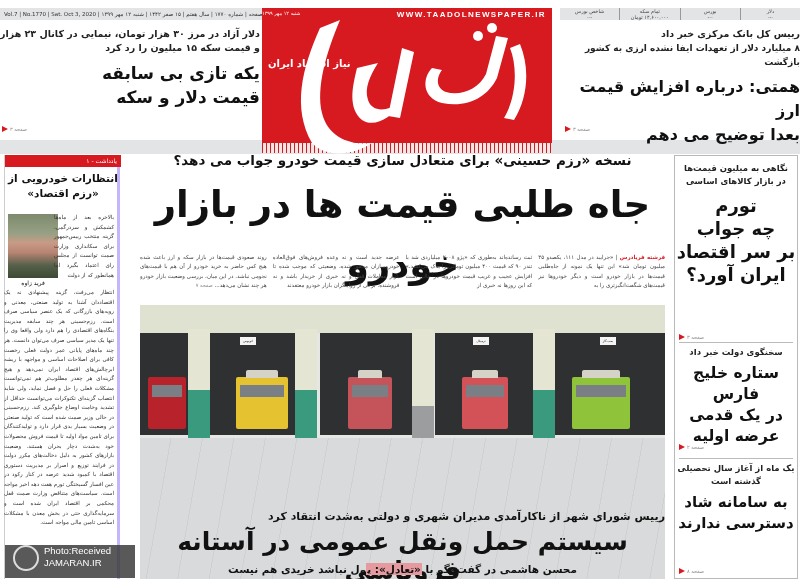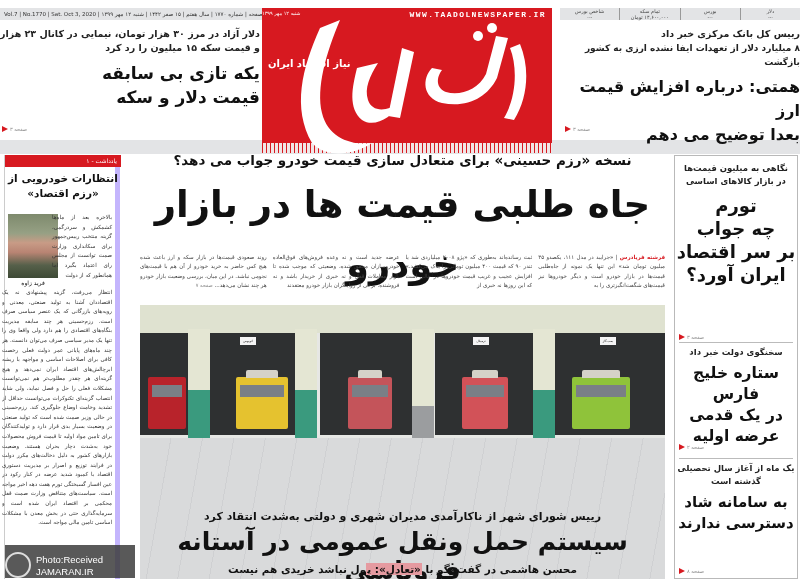--- a/index.html
+++ b/index.html
@@ -11,47 +11,47 @@
   
   .top-strip { top: 8px; height: 12px; background: #e3e4e6; }
   #date-strip { left: 0; width: 262px; font-size: 5.5px; color: #333; display: flex; align-items: center; justify-content: flex-start; padding-left: 4px; direction: ltr; white-space: nowrap; overflow: hidden; }
   #market-strip { left: 560px; width: 240px; display: flex; direction: rtl; }
   .mkt-cell { flex: 1; border-left: 1px solid #999; text-align: center; font-size: 5px; color: #444; line-height: 6px; padding-top: 0; }
   .mkt-cell:last-child { border-left: none; }
 
   
   #masthead { left: 262px; top: 0; width: 290px; height: 156px; }
   #mast-red { position: absolute; left: 0; top: 8px; width: 290px; height: 135px; background: #d71920; }
-  #mast-url { position: absolute; right: 6px; top: 10px; font-size: 8px; letter-spacing: 1.4px; color: #fff; direction: ltr; font-family: Liberation Mono, monospace; font-weight: bold; }
+  #mast-url { position: absolute; right: 6px; top: 10px; font-size: 8px; letter-spacing: 1.4px; color: #fff; direction: ltr; font-family: Liberation Sans, sans-serif; font-weight: bold; }
   #mast-date { position: absolute; left: 0; top: 10px; font-size: 5px; color: #fff; }
   #mast-slogan { position: absolute; left: 6px; top: 58px; font-size: 10px; color: #fff; font-weight: bold; }
   #mast-logo { position: absolute; left: 20px; top: 8px; width: 260px; height: 150px; }
   #mast-ruler { position: absolute; left: 0; top: 143px; width: 290px; height: 10px; background: repeating-linear-gradient(90deg, #d71920 0 1px, #f0e6e6 1px 4px); }
 
   
   #tl-story { left: 0; top: 22px; width: 260px; height: 108px; text-align: right; }
   .kicker { font-weight: bold; color: #222; }
   .big-head { font-weight: bold; color: #111; }
   .page-ref { font-size: 5px; color: #888; display: flex; align-items: center; gap: 2px; direction: rtl; }
   .page-ref .tri { width: 0; height: 0; border-top: 3px solid transparent; border-bottom: 3px solid transparent; border-left: 6px solid #d71920; }
 
   
   #gray-band { left: 0; top: 140px; width: 800px; height: 14px; background: #e3e4e6; }
 
   
-  #editorial { left: 4px; top: 155px; width: 116px; height: 424px; border-left: 1px solid #ccc; border-right: 5px solid #c4b5fd; }
+  #editorial { left: 4px; top: 155px; width: 116px; height: 424px; border-left: 1px solid #ccc; border-right: 3px solid #c4b5fd; }
   #ed-label { position: absolute; top: 0; left: 0; width: 116px; height: 12px; background: #d71920; color: #fff; font-size: 6px; text-align: right; padding-right: 4px; line-height: 12px; }
   #ed-title { position: absolute; top: 16px; left: 0; width: 116px; text-align: center; font-weight: bold; font-size: 10.5px; line-height: 15px; }
   #ed-photo { position: absolute; top: 59px; left: 3px; width: 50px; height: 64px; background: linear-gradient(180deg,#7e8a6d 0%,#96a084 30%,#c89b86 45%,#b88473 60%,#56604a 80%,#3e4a36 100%); }
   #ed-author { position: absolute; top: 124px; left: 3px; width: 50px; text-align: center; font-size: 6px; }
   #ed-body { position: absolute; top: 58px; right: 3px; width: 60px; font-size: 5.5px; line-height: 9.6px; color: #333; text-align: justify; }
   #ed-body2 { position: absolute; top: 133px; right: 3px; width: 110px; font-size: 5.5px; line-height: 9.6px; color: #333; text-align: justify; height: 290px; overflow: hidden; }
 
   
-  #watermark { left: 5px; top: 545px; width: 130px; height: 33px; background: rgba(60,60,60,0.85); display: flex; align-items: flex-end; direction: ltr; padding-left: 0; gap: 5px; }
+  #watermark { left: 5px; top: 545px; width: 130px; height: 33px; background: rgba(60,60,60,0.85); display: flex; align-items: flex-start; direction: ltr; padding-left: 8px; gap: 5px; }
   #wm-logo { width: 26px; height: 26px; border: 2px solid #ddd; border-radius: 50%; }
   #wm-text { color: #fff; font-family: "Liberation Sans", sans-serif; font-size: 9.5px; line-height: 12px; }
 
   
   #main-kicker { left: 140px; top: 152px; width: 525px; text-align: center; font-weight: bold; font-size: 13.5px; }
   #main-head { left: 140px; top: 175px; width: 525px; text-align: center; font-weight: bold; font-size: 37px; line-height: 60px; letter-spacing: -1px; }
   #main-cols { left: 140px; top: 253px; width: 525px; height: 47px; display: flex; gap: 6px; direction: rtl; }
   .col { flex: 1; font-size: 5.5px; line-height: 9.4px; color: #444; text-align: justify; overflow: hidden; }
   .col .byline { color: #d71920; font-weight: bold; }
 
@@ -59,21 +59,21 @@
   #bus-photo { left: 140px; top: 305px; width: 525px; height: 274px; background: #e6e7e4; overflow: hidden; }
   #bus-photo .roof { position: absolute; left: 0; top: 0; width: 525px; height: 28px; background: #dfe2d0; }
   #bus-photo .bay { position: absolute; top: 28px; height: 102px; background: #2e3031; }
   #bus-photo .pillar { position: absolute; top: 24px; width: 22px; height: 110px; background: linear-gradient(180deg,#e4e6d3 0 55%, #3a9a7e 55% 100%); }
   #bus-photo .floor { position: absolute; left: 0; top: 133px; width: 525px; height: 141px; background: repeating-linear-gradient(100deg,#d9dadb 0 30px,#cfd0d2 30px 31px), #dadbdc; }
   .bus { position: absolute; top: 72px; height: 52px; border-radius: 2px; }
   .bus .win { position: absolute; left: 4px; right: 4px; top: 8px; height: 12px; background: #7a7f86; }
   .bus .roofbox { position: absolute; left: 10px; right: 10px; top: -7px; height: 8px; background: #d5d2c8; border-radius: 2px 2px 0 0; }
   .bay-sign { position: absolute; top: 32px; width: 16px; height: 8px; background: #f4f4f4; font-size: 3px; color: #000; text-align: center; line-height: 8px; }
 
-  #photo-kicker { position: absolute; left: 0; top: 205px; width: 525px; text-align: center; font-weight: bold; font-size: 11px; color: #111; }
+  #photo-kicker { position: absolute; left: 0; top: 205px; width: 525px; font-weight: bold; font-size: 11px; color: #111; }
   #photo-head { position: absolute; left: 0; top: 222px; width: 525px; text-align: center; font-weight: bold; font-size: 25px; color: #111; }
   #photo-sub { position: absolute; left: 0; top: 258px; width: 525px; text-align: center; font-weight: bold; font-size: 10.5px; color: #111; }
   #photo-sub .hl { background: #e59aa0; padding: 0 1px; }
 
   
   #right-col { left: 674px; top: 155px; width: 124px; height: 424px; border: 1px solid #b9b9b9; }
   .rbox { position: absolute; left: 0; width: 122px; text-align: center; }
   .rbox .kicker { font-size: 8.5px; line-height: 13px; }
   .rbox .big-head { font-size: 18px; line-height: 23px; }
   .rbox .page-ref { position: absolute; left: 4px; }

